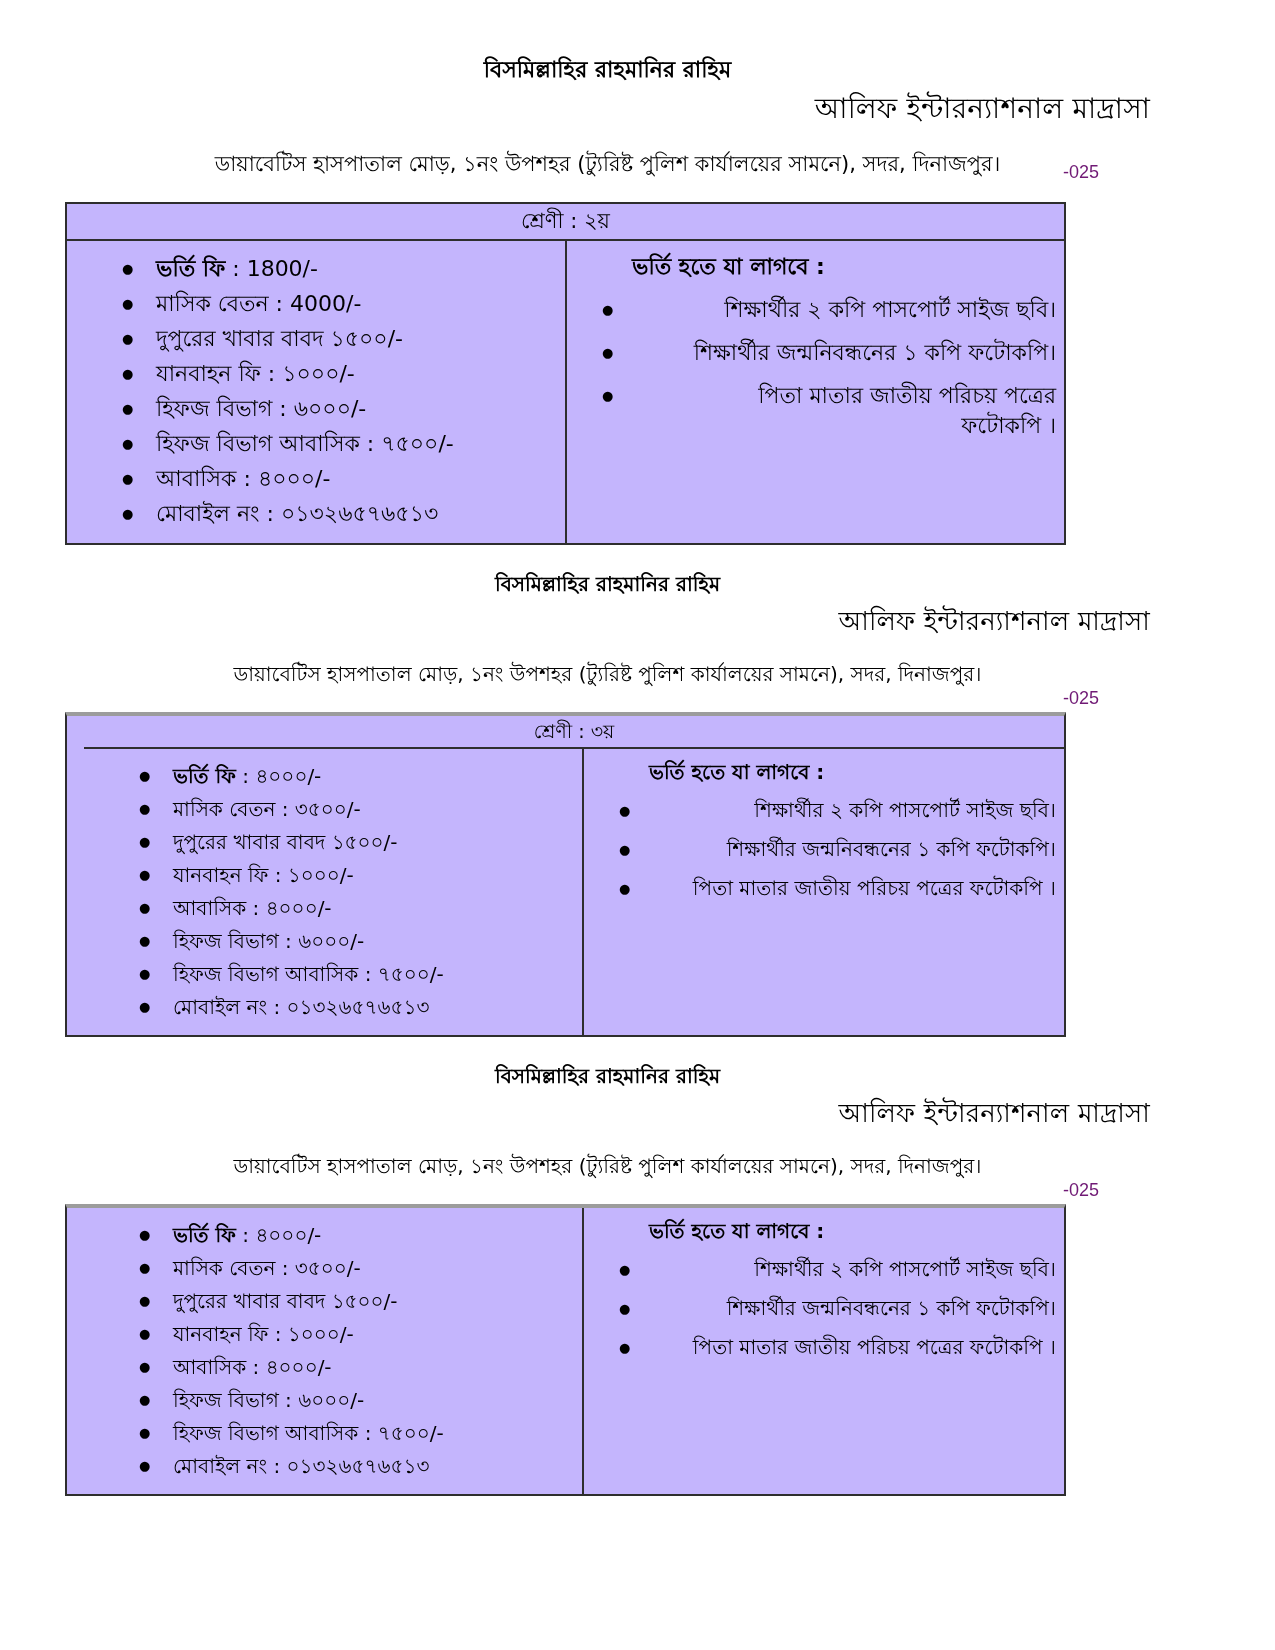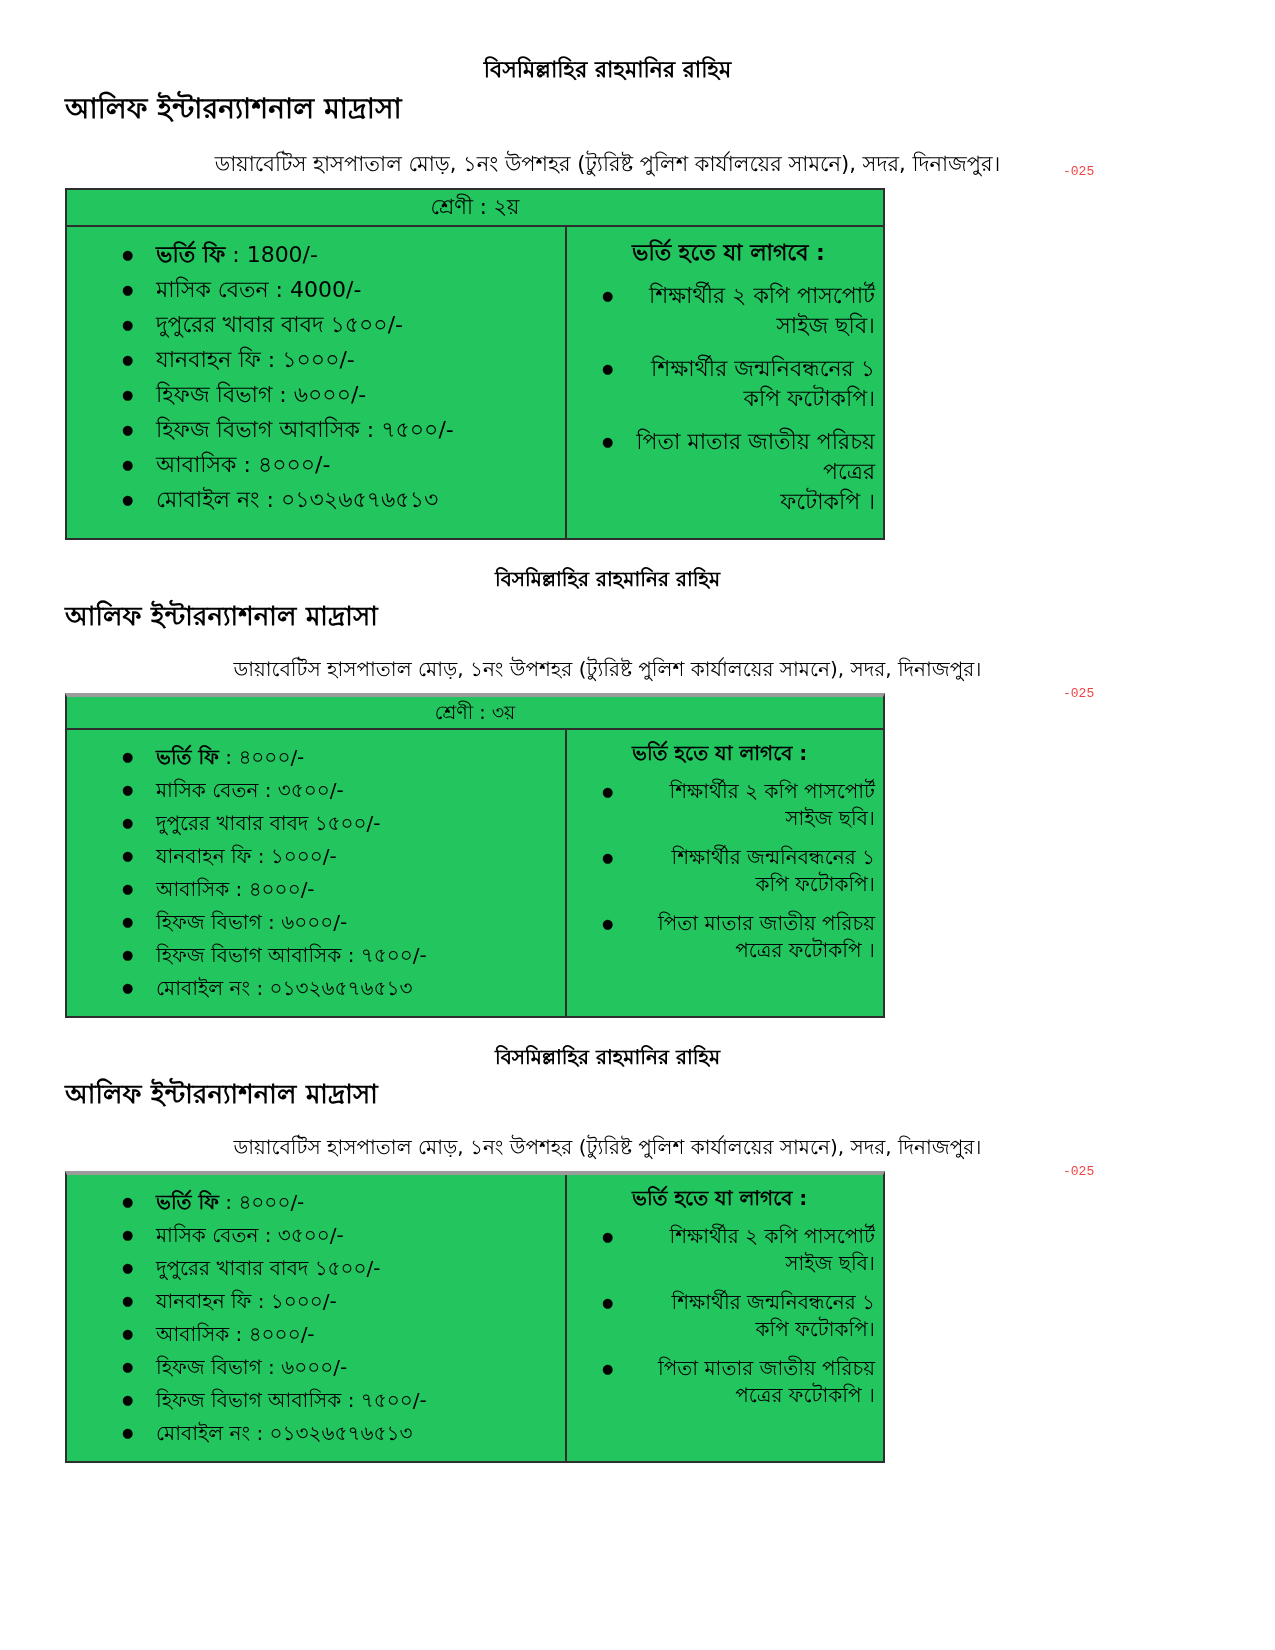--- a/index.html
+++ b/index.html
@@ -8,34 +8,34 @@
     font-family:"DejaVu Sans","Liberation Sans",sans-serif;
     -webkit-font-smoothing:antialiased;
   }
   .page{position:relative;width:1275px;height:1650px;overflow:hidden;background:#ffffff;}
   .wrap{width:1085px;margin-left:65px;}
 
   .sec{margin-bottom:26px;}
   .sec-1{padding-top:56px;}
 
   .bismillah{text-align:center;font-size:22px;line-height:28px;font-weight:bold;}
-  .school{text-align:left;font-weight:bold;font-size:28px;line-height:34px;margin:8px 0 0 0;letter-spacing:.2px;}
+  .school{text-align:right;font-weight:normal;font-size:28px;line-height:34px;margin:8px 0 0 0;letter-spacing:.2px;}
   .addr-row{position:relative;text-align:center;font-size:21px;line-height:28px;margin-top:24px;}
   .pagemark{
     position:absolute;left:998px;top:8px;
-    font-size:13px;font-family:Liberation Mono, monospace;color:#ef4444;
+    font-size:18px;font-family:Liberation Sans, sans-serif;color:#701a75;
   }
   .sec-2 .pagemark,.sec-3 .pagemark{top:24px;}
 
   .sec-2 .bismillah,.sec-3 .bismillah{font-size:20px;line-height:26px;}
   .sec-2 .school,.sec-3 .school{font-size:26px;line-height:32px;}
   .sec-2 .addr-row,.sec-3 .addr-row{font-size:20px;line-height:27px;}
 
-  .fee-table{width:820px;border:2px solid #2e2e2e;margin-top:10px;box-sizing:border-box;background:#22c55e;}
-  .sec-2 .fee-table,.sec-3 .fee-table{border-top:4px solid #9c9c9c;}
+  .fee-table{width:1001px;border:2px solid #2e2e2e;margin-top:24px;box-sizing:border-box;background:#c4b5fd;}
+  .sec-2 .fee-table,.sec-3 .fee-table{border-top:4px solid #9c9c9c;padding-left:17px;}
   .thead{
     text-align:center;font-size:21px;line-height:26px;
     padding:4px 0 5px 0;border-bottom:2px solid #2e2e2e;
   }
   .sec-2 .thead,.sec-3 .thead{font-size:19px;line-height:24px;padding:3px 0 4px 0;}
   .tbody{display:flex;align-items:stretch;}
   .col{box-sizing:border-box;}
   .col-left{width:500px;border-right:2px solid #2e2e2e;padding:14px 10px 8px 55px;}
   .col-right{flex:1;padding:8px 8px 8px 35px;}
 

